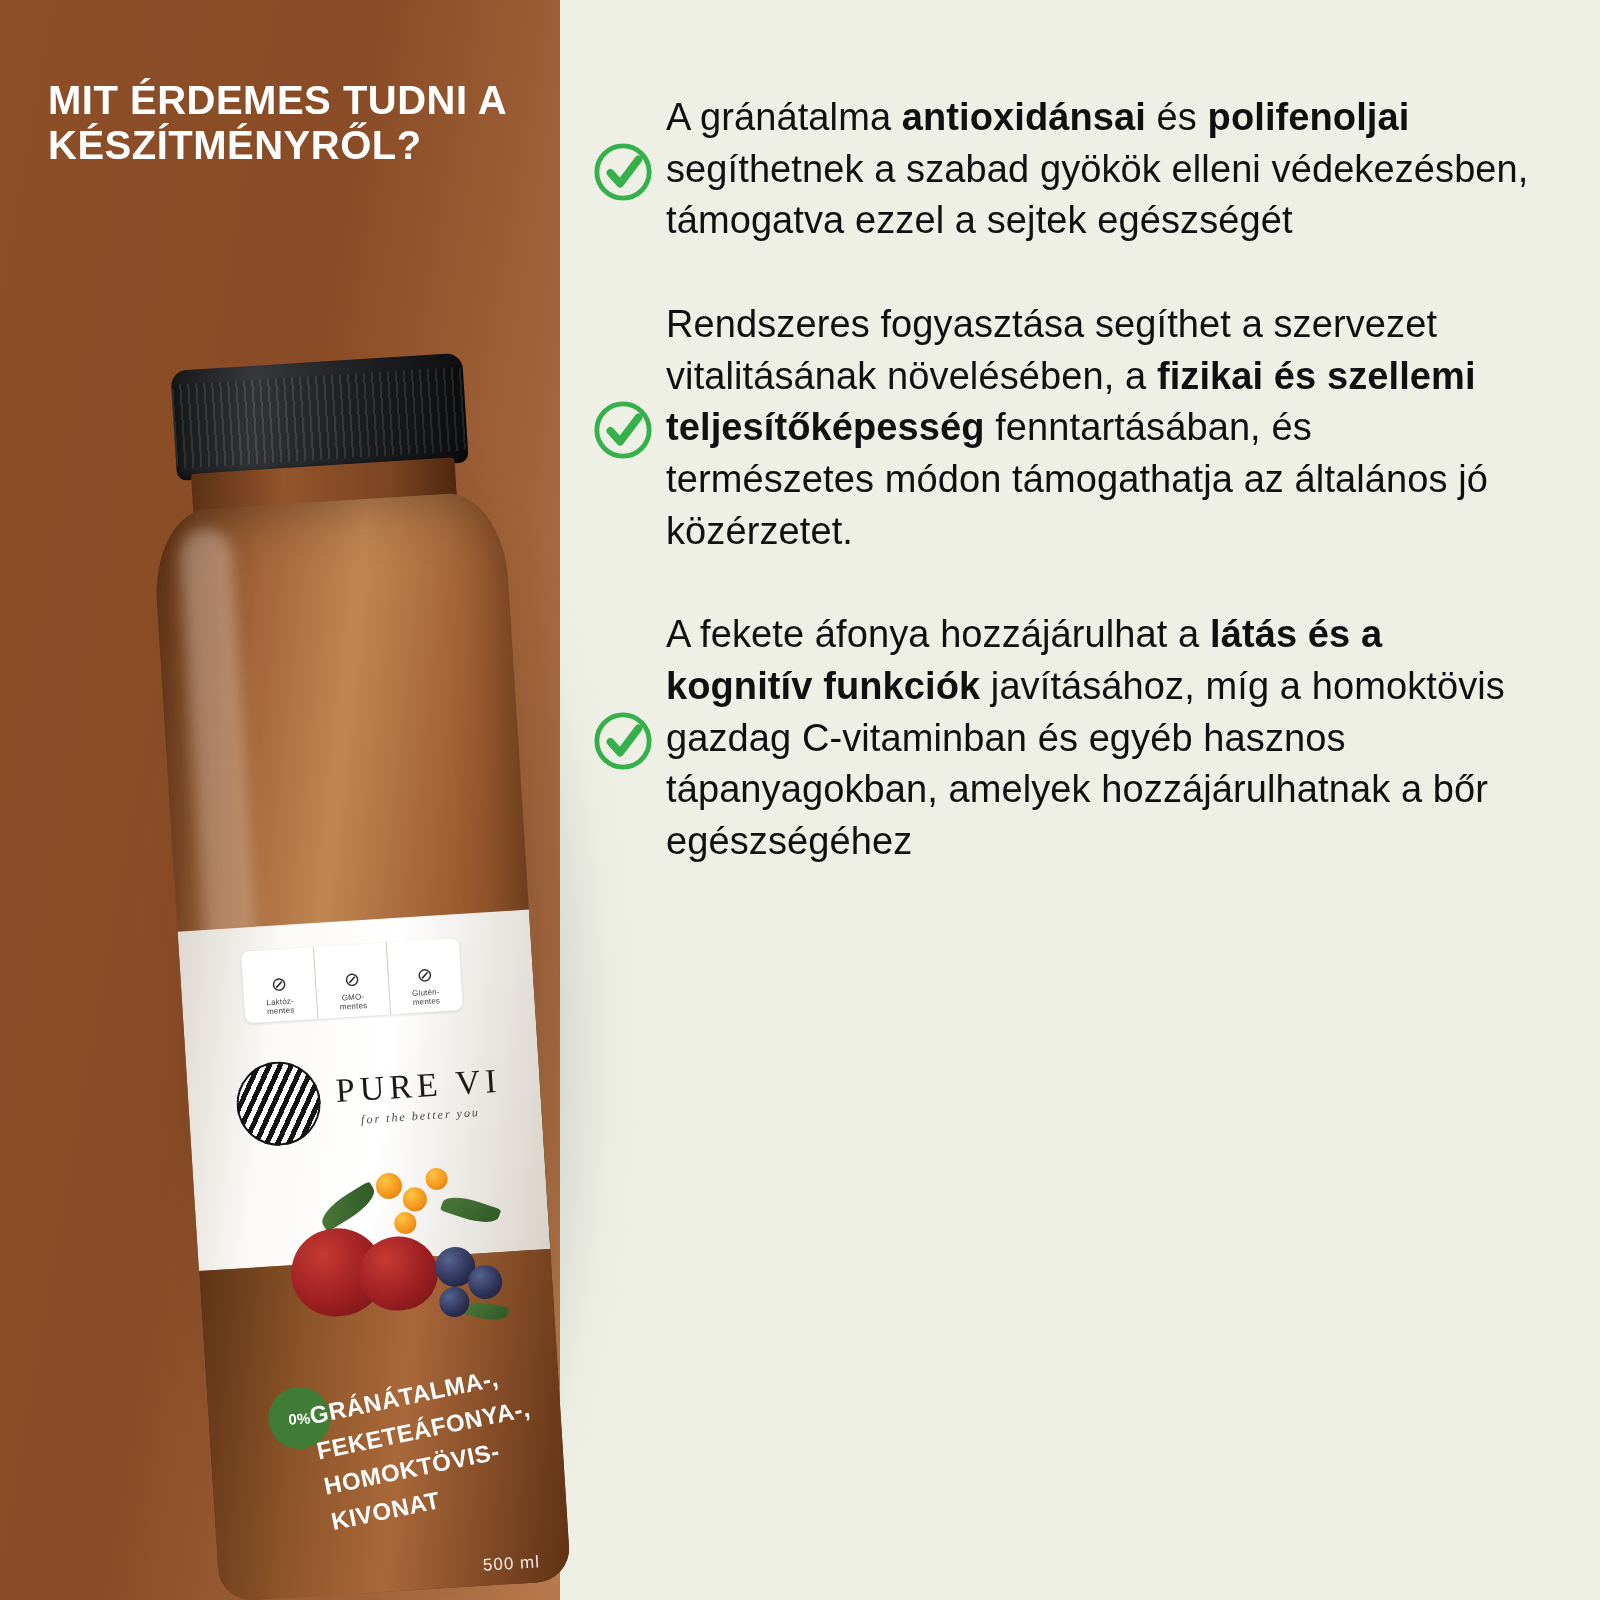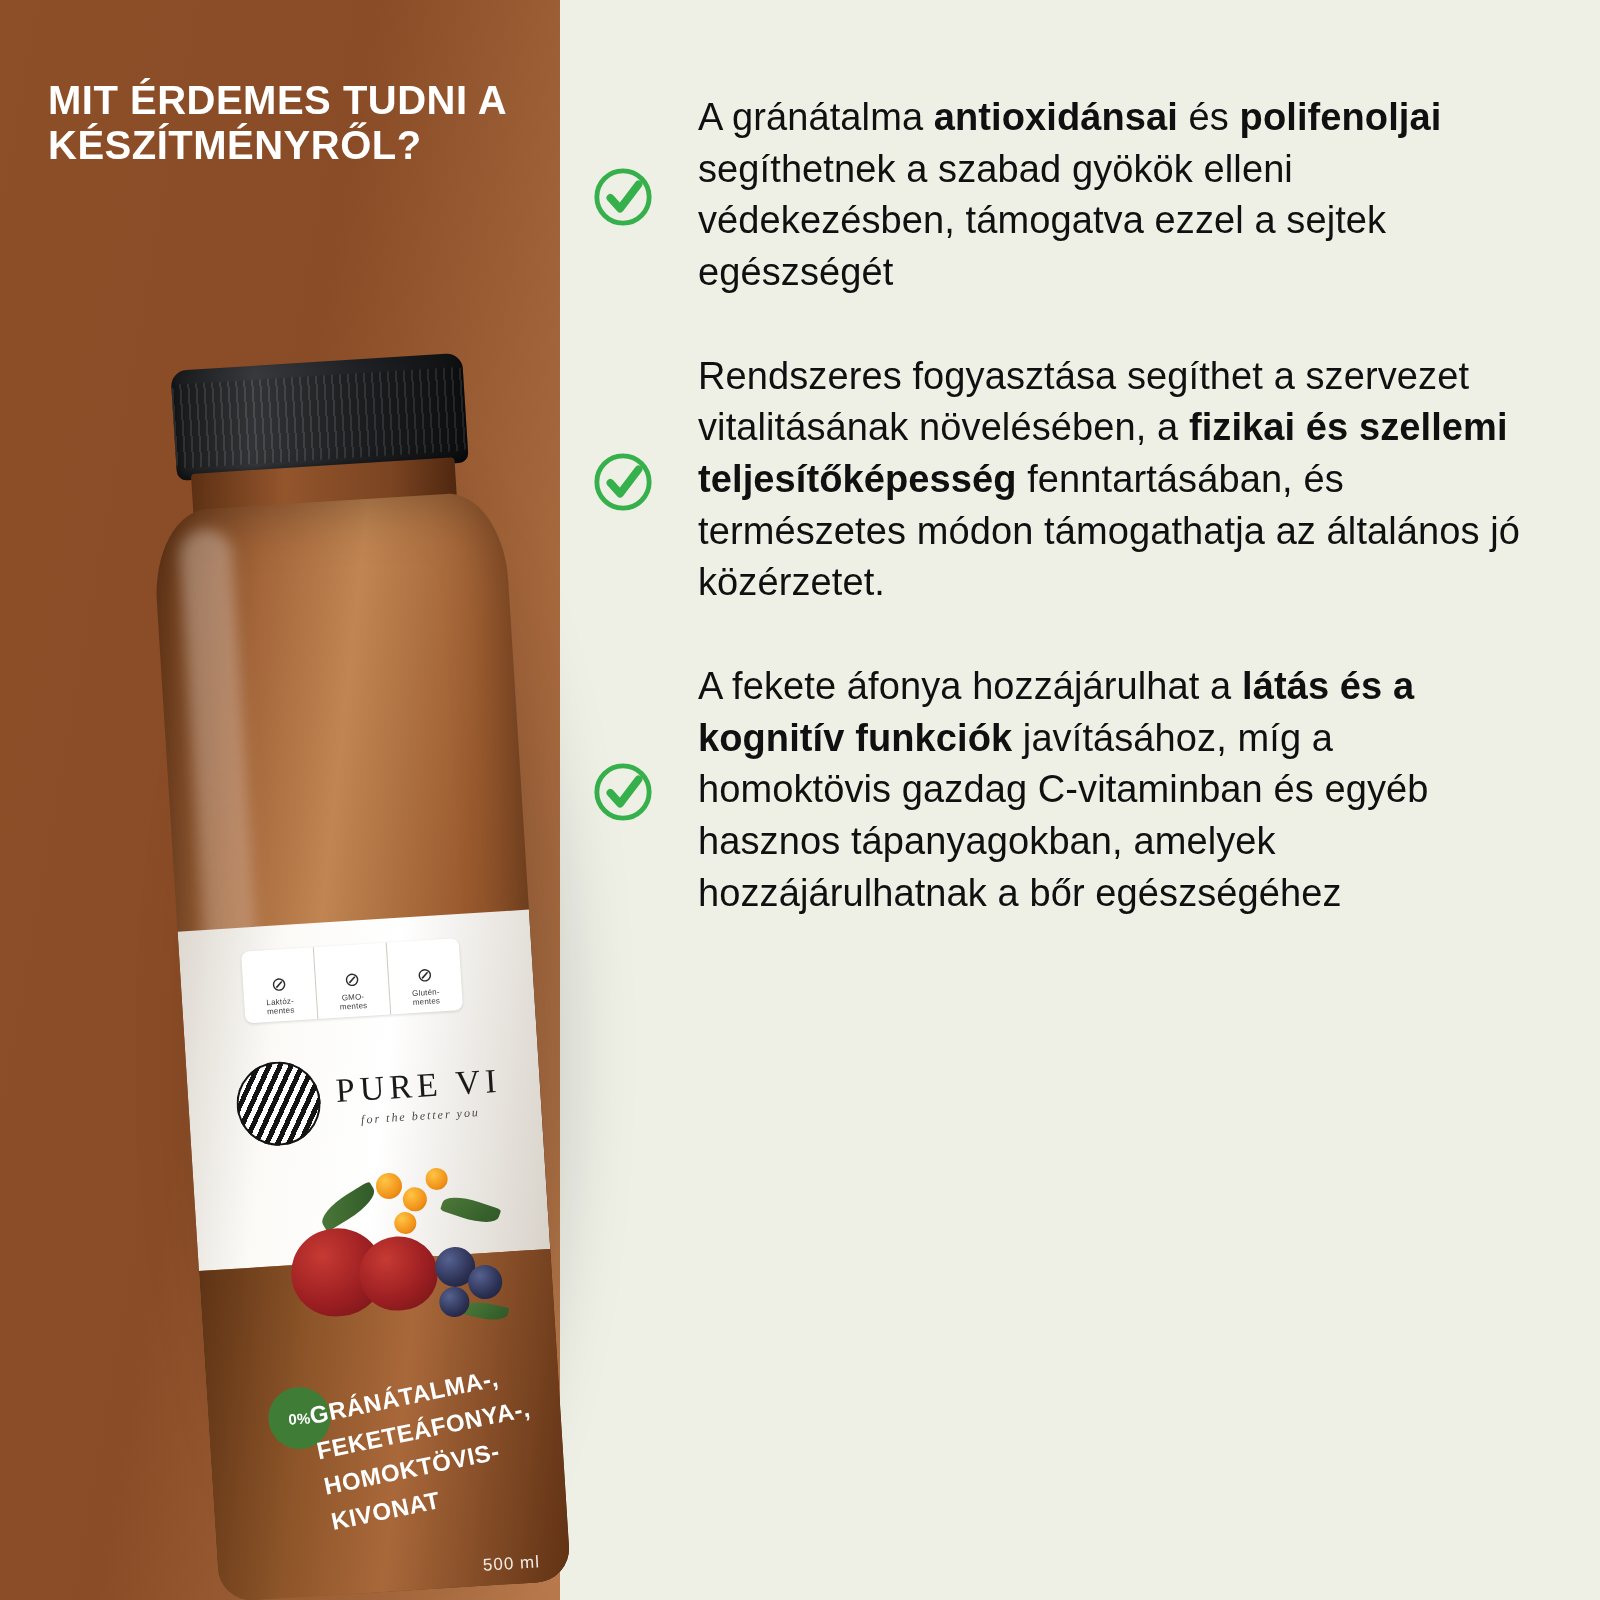--- a/index.html
+++ b/index.html
@@ -48,21 +48,20 @@
     flex: 1 1 auto;
     height: 1600px;
     background: #eef0e6;
     padding: 92px 70px 40px 104px;
     box-sizing: border-box;
   }
   .bullet {
     display: flex;
     align-items: center;
     margin-bottom: 52px;
-    gap: 32px;
   }
   .bullet:last-child { margin-bottom: 0; }
   .check-wrap {
     flex: 0 0 74px;
     margin-top: 4px;
     margin-left: -72px;
   }
   .check-icon {
     display: block;
     width: 62px;

